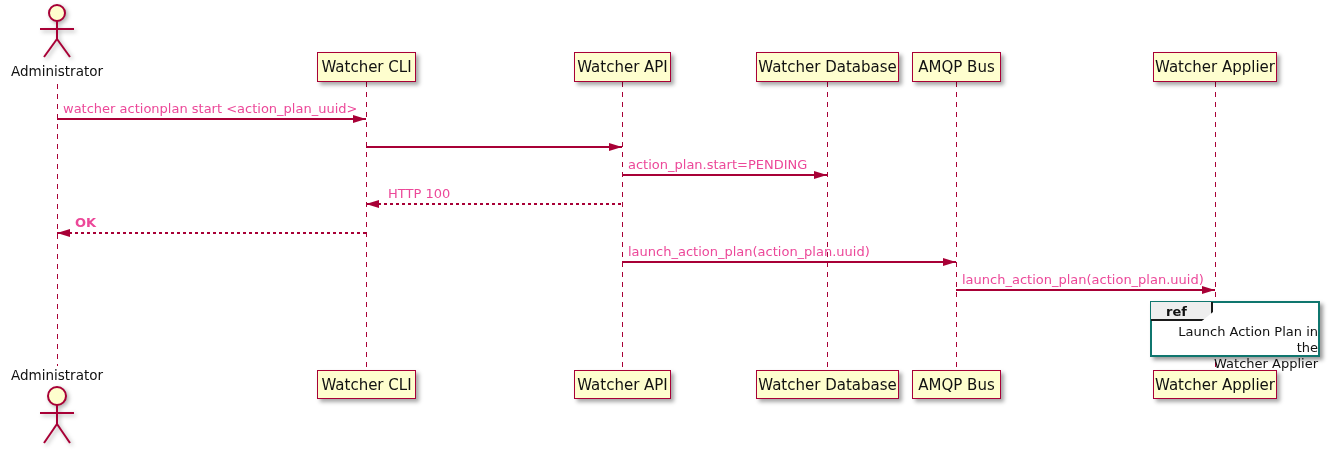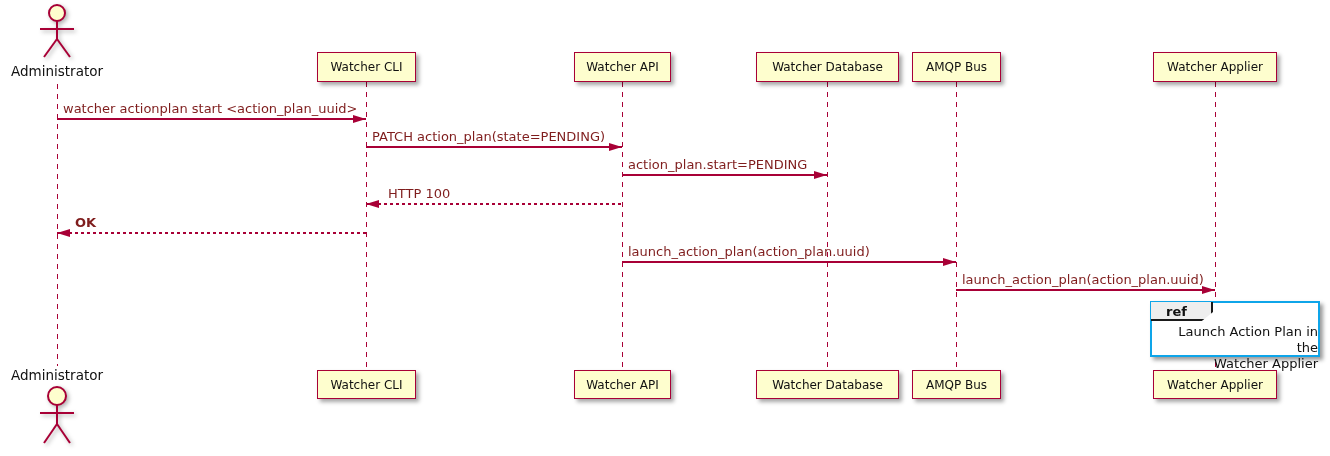--- a/index.html
+++ b/index.html
@@ -9,48 +9,48 @@
   }
   .lifeline{
     position:absolute;width:1px;
     background:repeating-linear-gradient(to bottom,#A80036 0 5px,transparent 5px 10px);
     z-index:0;
   }
   .pbox{
     position:absolute;height:30px;box-sizing:border-box;
     background:#FEFECE;border:1.8px solid #A80036;
     display:flex;align-items:center;justify-content:center;
-    font-size:12px;white-space:nowrap;z-index:2;
+    font-size:15px;white-space:nowrap;z-index:2;
     box-shadow:3px 3px 4px rgba(0,0,0,0.35);
   }
   .actor-label{
     position:absolute;width:114px;text-align:center;font-size:13.5px;z-index:2;white-space:nowrap;
   }
   .actor-svg{position:absolute;z-index:2;filter:drop-shadow(2.5px 2.5px 2px rgba(0,0,0,0.30));}
   .msg-label{
-    position:absolute;font-size:13px;white-space:nowrap;z-index:1;color:#7f1d1d;
+    position:absolute;font-size:13px;white-space:nowrap;z-index:1;color:#ec4899;
   }
   .msg-line-solid{position:absolute;height:1.5px;background:#A80036;z-index:1;}
   .msg-line-dashed{
     position:absolute;height:1.5px;z-index:1;
     background:repeating-linear-gradient(to right,#A80036 0 3px,transparent 3px 6px);
   }
   .arrowhead-r{
     position:absolute;width:0;height:0;z-index:1;
     border-top:4.5px solid transparent;border-bottom:4.5px solid transparent;
     border-left:13px solid #A80036;
   }
   .arrowhead-l{
     position:absolute;width:0;height:0;z-index:1;
     border-top:4.5px solid transparent;border-bottom:4.5px solid transparent;
     border-right:13px solid #A80036;
   }
   .ref-box{
     position:absolute;left:1150px;top:301px;width:170px;height:56px;box-sizing:border-box;
-    background:#ffffff;border:2px solid #0ea5e9;z-index:3;
+    background:#ffffff;border:2px solid #0f766e;z-index:3;
     box-shadow:3px 3px 4px rgba(0,0,0,0.40);
   }
   .ref-tab{
     position:absolute;left:-1px;top:-1px;width:62px;height:19px;
     background:#EEEEEE;
     border-right:2px solid #1a1a1a;border-bottom:2px solid #1a1a1a;box-sizing:border-box;
     clip-path:polygon(0 0,100% 0,100% 52%,82% 100%,0 100%);
   }
   .ref-keyword{
     position:absolute;left:14px;top:1px;font-size:13px;font-weight:bold;z-index:4;
@@ -83,21 +83,20 @@
   <div class="pbox" style="left:317px;top:52px;width:99px;">Watcher CLI</div>
   <div class="pbox" style="left:574px;top:52px;width:97px;">Watcher API</div>
   <div class="pbox" style="left:756px;top:52px;width:143px;">Watcher Database</div>
   <div class="pbox" style="left:912px;top:52px;width:89px;">AMQP Bus</div>
   <div class="pbox" style="left:1153px;top:52px;width:124px;">Watcher Applier</div>
 
   <div class="msg-label" style="left:63px;top:101px;">watcher actionplan start &lt;action_plan_uuid&gt;</div>
   <div class="msg-line-solid" style="left:57px;top:118px;width:309px;"></div>
   <div class="arrowhead-r" style="left:353px;top:114.5px;"></div>
 
-  <div class="msg-label" style="left:372px;top:129px;">PATCH action_plan(state=PENDING)</div>
   <div class="msg-line-solid" style="left:366px;top:146px;width:256px;"></div>
   <div class="arrowhead-r" style="left:609px;top:142.5px;"></div>
 
   <div class="msg-label" style="left:628px;top:157px;">action_plan.start=PENDING</div>
   <div class="msg-line-solid" style="left:622px;top:174px;width:205px;"></div>
   <div class="arrowhead-r" style="left:814px;top:170.5px;"></div>
 
   <div class="msg-label" style="left:388px;top:186px;">HTTP 100</div>
   <div class="msg-line-dashed" style="left:366px;top:203px;width:256px;"></div>
   <div class="arrowhead-l" style="left:366px;top:199.5px;"></div>

